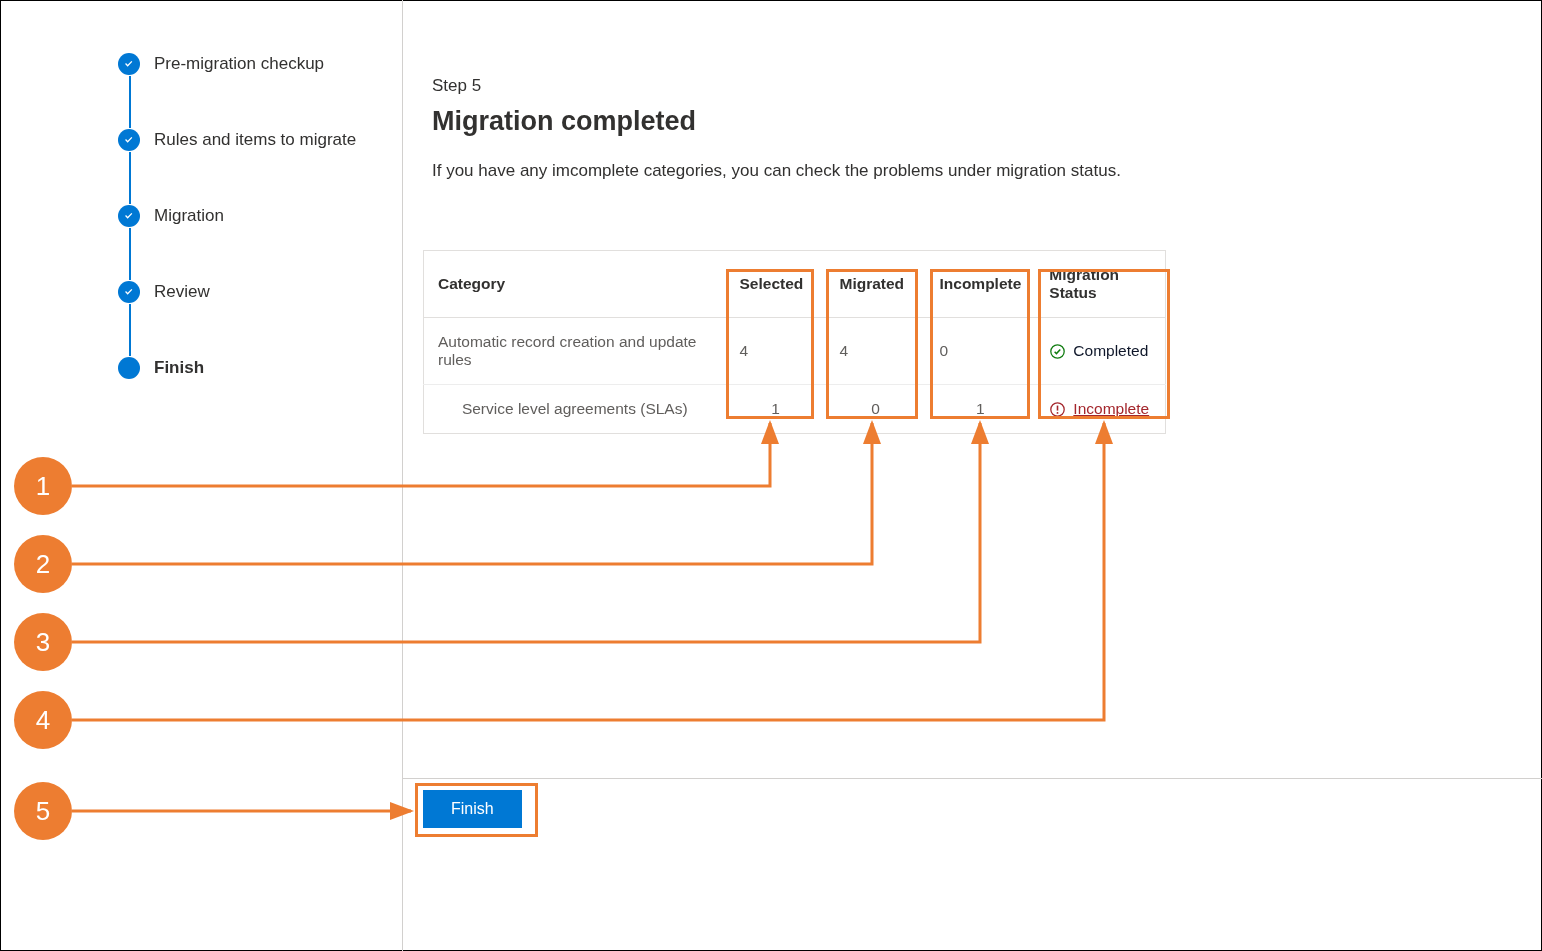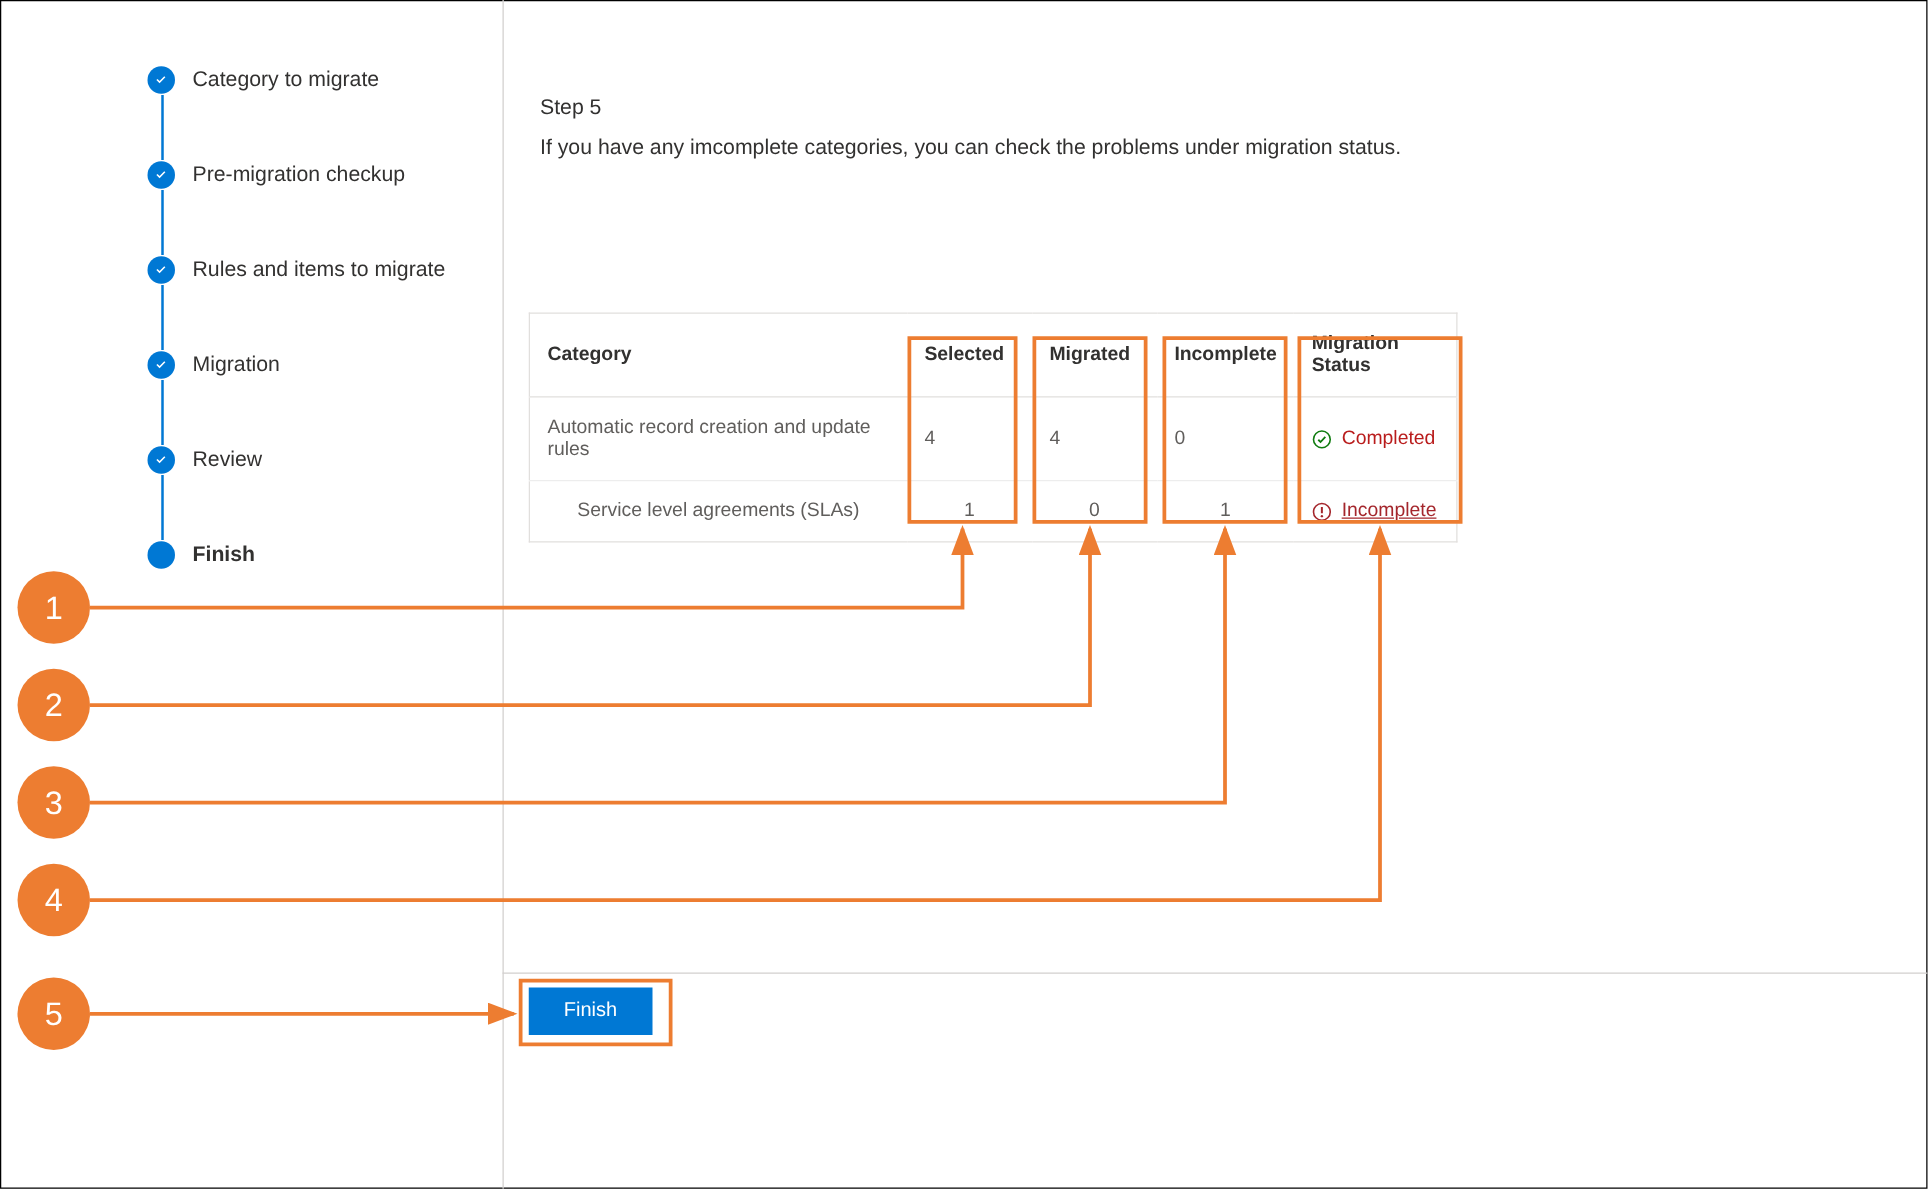--- a/index.html
+++ b/index.html
@@ -83,21 +83,21 @@
   .tbl tbody tr:last-child td { border-bottom:none;text-align:center; }
 
   
   .c1 { width:302px; }
   .c2 { width:100px; }
   .c3 { width:100px; }
   .c4 { width:105px; }
   .c5 { width:130px; }
 
   .status-cell { display:flex; align-items:center; gap:7px; }
-  .status-cell.completed  { color:#b91c1c; }
+  .status-cell.completed  { color:#0f172a; }
   .status-cell.incomplete { color:#a4262c; }
   .status-cell.incomplete .status-text { text-decoration:underline; cursor:pointer; }
 
   
   .footer-sep {
     position:absolute;
     left:402px; right:0;
     top:778px;
     height:1px;
     background:#d2d0ce;
@@ -142,29 +142,20 @@
 
 <div class="frame"></div>
 
 <div class="stepper">
   <div class="step-item">
     <span class="step-bullet">
       <svg viewBox="0 0 16 16">
           <path d="M6.2 11.5 2.8 8l1.2-1.2 2.2 2.2 5-5L12.4 5z" fill="#fff"></path>
         </svg>
     </span>
-    <span class="step-label">Category to migrate</span>
-    <span class="connector"></span>
-  </div>
-  <div class="step-item">
-    <span class="step-bullet">
-      <svg viewBox="0 0 16 16">
-          <path d="M6.2 11.5 2.8 8l1.2-1.2 2.2 2.2 5-5L12.4 5z" fill="#fff"></path>
-        </svg>
-    </span>
     <span class="step-label">Pre-migration checkup</span>
     <span class="connector"></span>
   </div>
   <div class="step-item">
     <span class="step-bullet">
       <svg viewBox="0 0 16 16">
           <path d="M6.2 11.5 2.8 8l1.2-1.2 2.2 2.2 5-5L12.4 5z" fill="#fff"></path>
         </svg>
     </span>
     <span class="step-label">Rules and items to migrate</span>
@@ -191,20 +182,21 @@
   <div class="step-item current">
     <span class="step-bullet"></span>
     <span class="step-label">Finish</span>
   </div>
 </div>
 
 <div class="divider"></div>
 
 <div class="main">
   <div class="step-number">Step 5</div>
+  <div class="step-title">Migration completed</div>
   <div class="step-desc">If you have any imcomplete categories, you can check the problems under migration status.</div>
 </div>
 
 <table class="tbl">
   <colgroup>
       <col class="c1">
       <col class="c2">
       <col class="c3">
       <col class="c4">
       <col class="c5">

